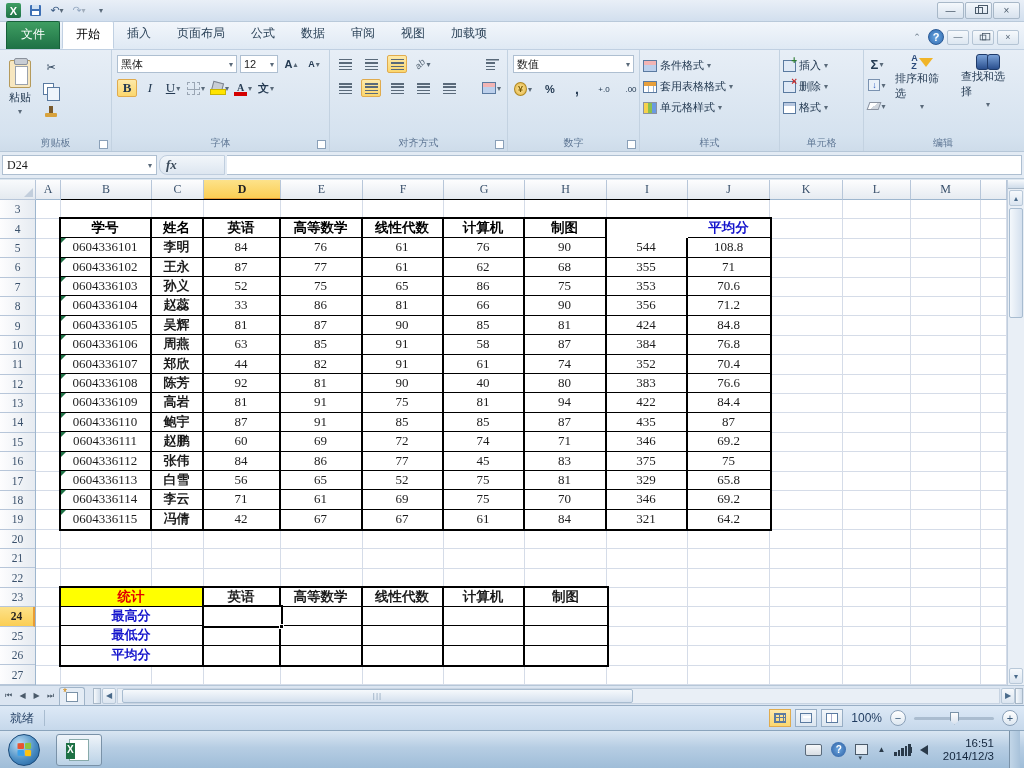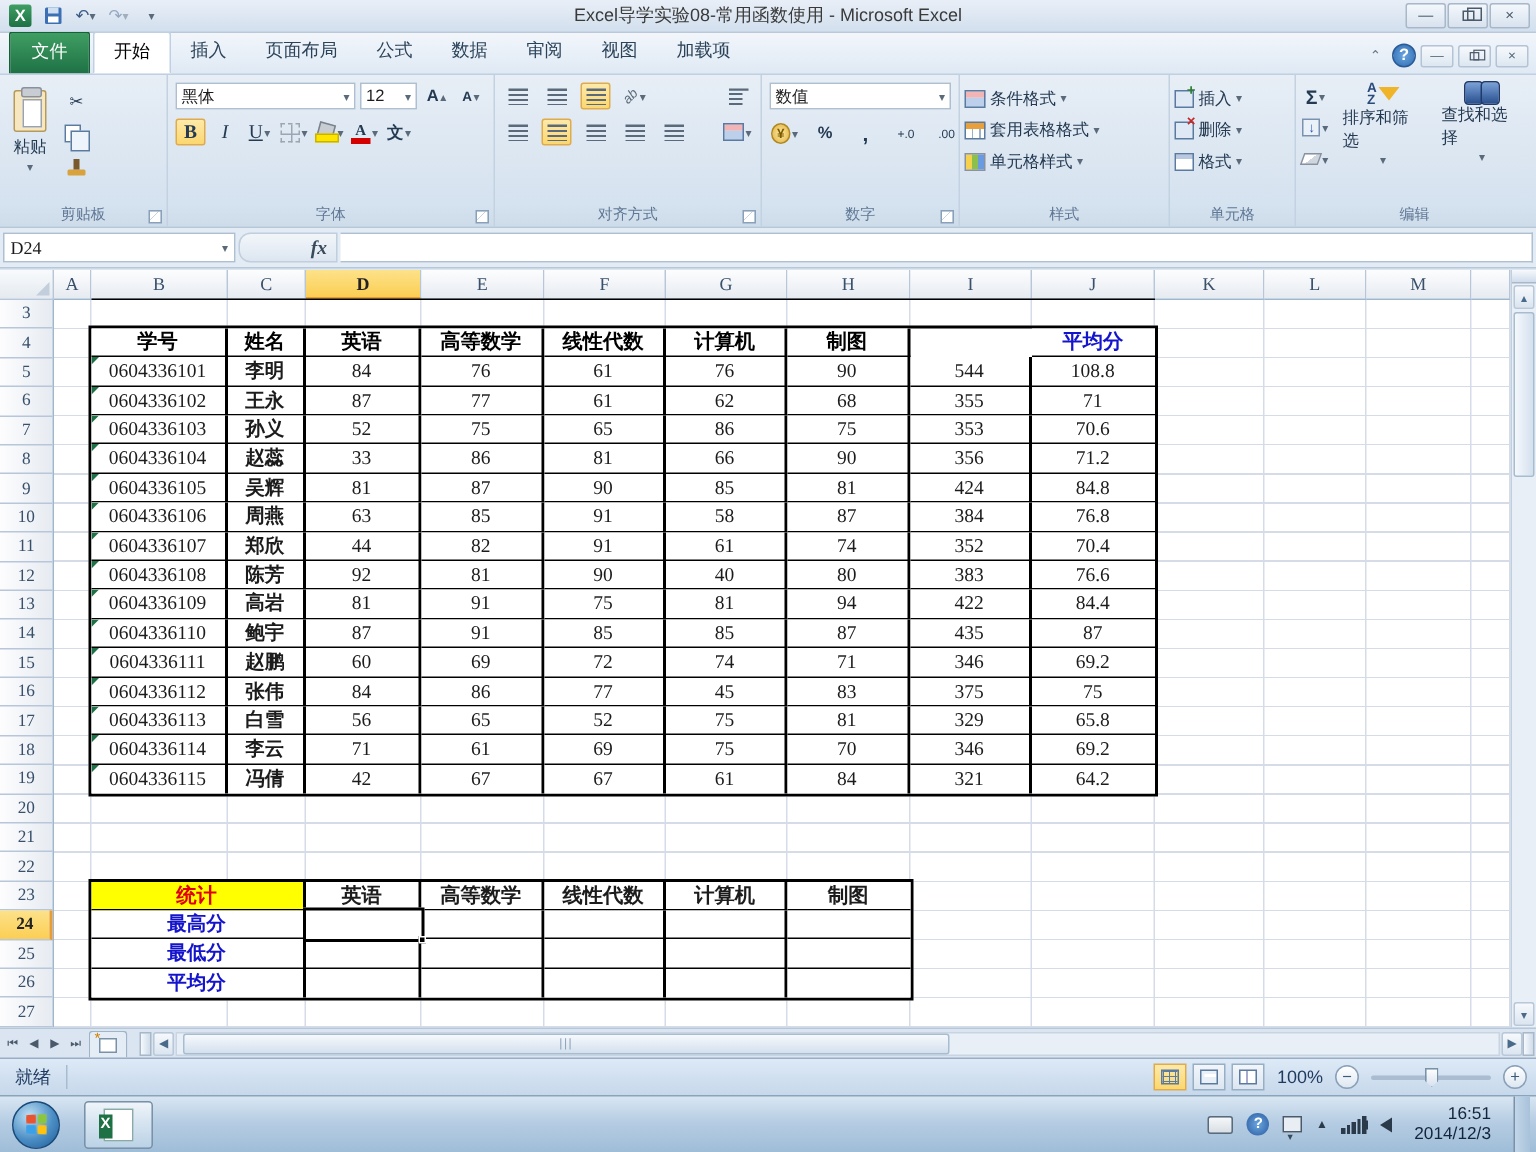--- a/index.html
+++ b/index.html
@@ -113,21 +113,21 @@
     background:linear-gradient(#7aa2d8,#2a4f8e); border:1px solid #1e3a6a; }
   .binoc:after { right:0; }
   .vstack-btn { display:flex; flex-direction:column; align-items:center; gap:1px; font-size:11px; color:#243a52; padding:1px 4px; }
   .small-row-btn { display:flex; align-items:center; gap:3px; font-size:11px; color:#243a52; height:17px; }
 
   
   .fbar { position:absolute; top:152px; left:0; right:0; height:27px; background:#e3ebf4;
     border-bottom:1px solid #b6c7d8; display:flex; align-items:center; padding:2px; gap:2px; }
   .namebox { width:155px; height:20px; background:#fff; border:1px solid #aebfd1; display:flex; align-items:center; padding:0 4px; font-size:12px; font-family:"Liberation Serif",serif; }
   .namebox .dd-glyph { margin-left:auto; }
-  .fx-zone { width:66px; height:20px; display:flex; align-items:center; justify-content:flex-end; gap:8px;
+  .fx-zone { width:66px; height:20px; display:flex; align-items:center; gap:8px;
     background:linear-gradient(#f2f6fa,#dde6f0); border:1px solid #c0cede; border-radius:8px 0 0 8px; padding:0 6px; }
   .fx { font-family:"Liberation Serif",serif; font-style:italic; font-weight:bold; font-size:13px; color:#3a4a5a; }
   .fml-input { flex:1; height:20px; background:#fff; border:1px solid #aebfd1; border-left:none; padding:0 4px; font-size:12px; }
 
   
   .sheet { position:absolute; top:180px; left:0; width:1007px; height:505px; background:#fff; overflow:hidden; }
   .colheads { position:absolute; top:0; left:0; right:0; height:20px; display:flex; }
   .corner { width:36px; height:20px; background:linear-gradient(#f8fafc,#e4eaf0); border:1px solid #b7c6d9; border-top:none; border-left:none; position:relative; }
   .corner:after { content:""; position:absolute; right:2px; bottom:2px; border-left:9px solid transparent; border-bottom:9px solid #c2cedc; }
   .colh { height:20px; background:linear-gradient(#fdfdfe,#e6ebf1); border-right:1px solid #b7c6d9; border-bottom:1px solid #9eb6ce;
@@ -246,21 +246,20 @@
           <span class="dd-glyph">▾</span>
         </div>
       <div class="qat-btn dim">
           <span>↷</span>
           <span class="dd-glyph">▾</span>
         </div>
       <div class="qat-btn">
           <span class="dd-glyph">▾</span>
         </div>
     </div>
-    <div class="tb-title">Excel导学实验08-常用函数使用 - Microsoft Excel</div>
     <div class="winbtns">
       <div class="wbtn">—</div>
       <div class="wbtn">
           <span class="restore-glyph"></span>
         </div>
       <div class="wbtn">×</div>
     </div>
   </div>
 
   <div class="tabrow">

